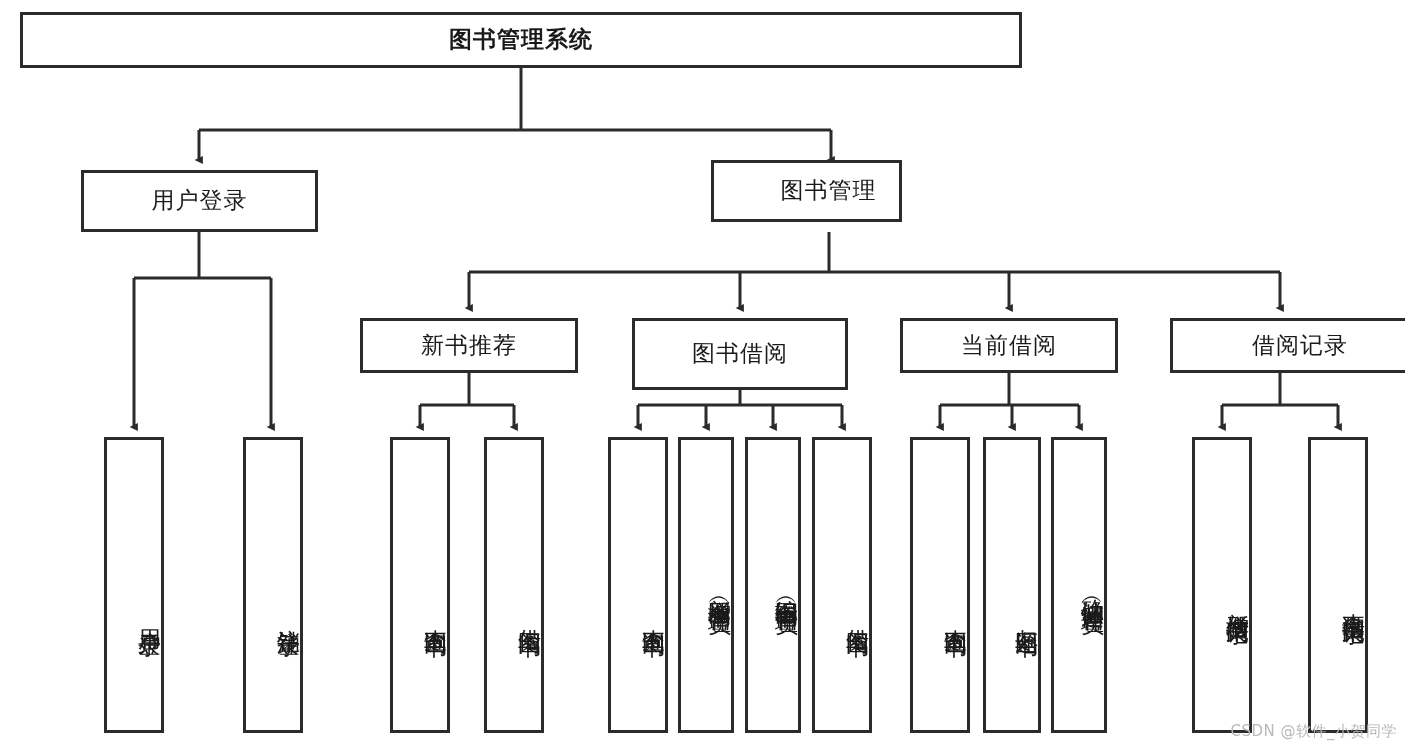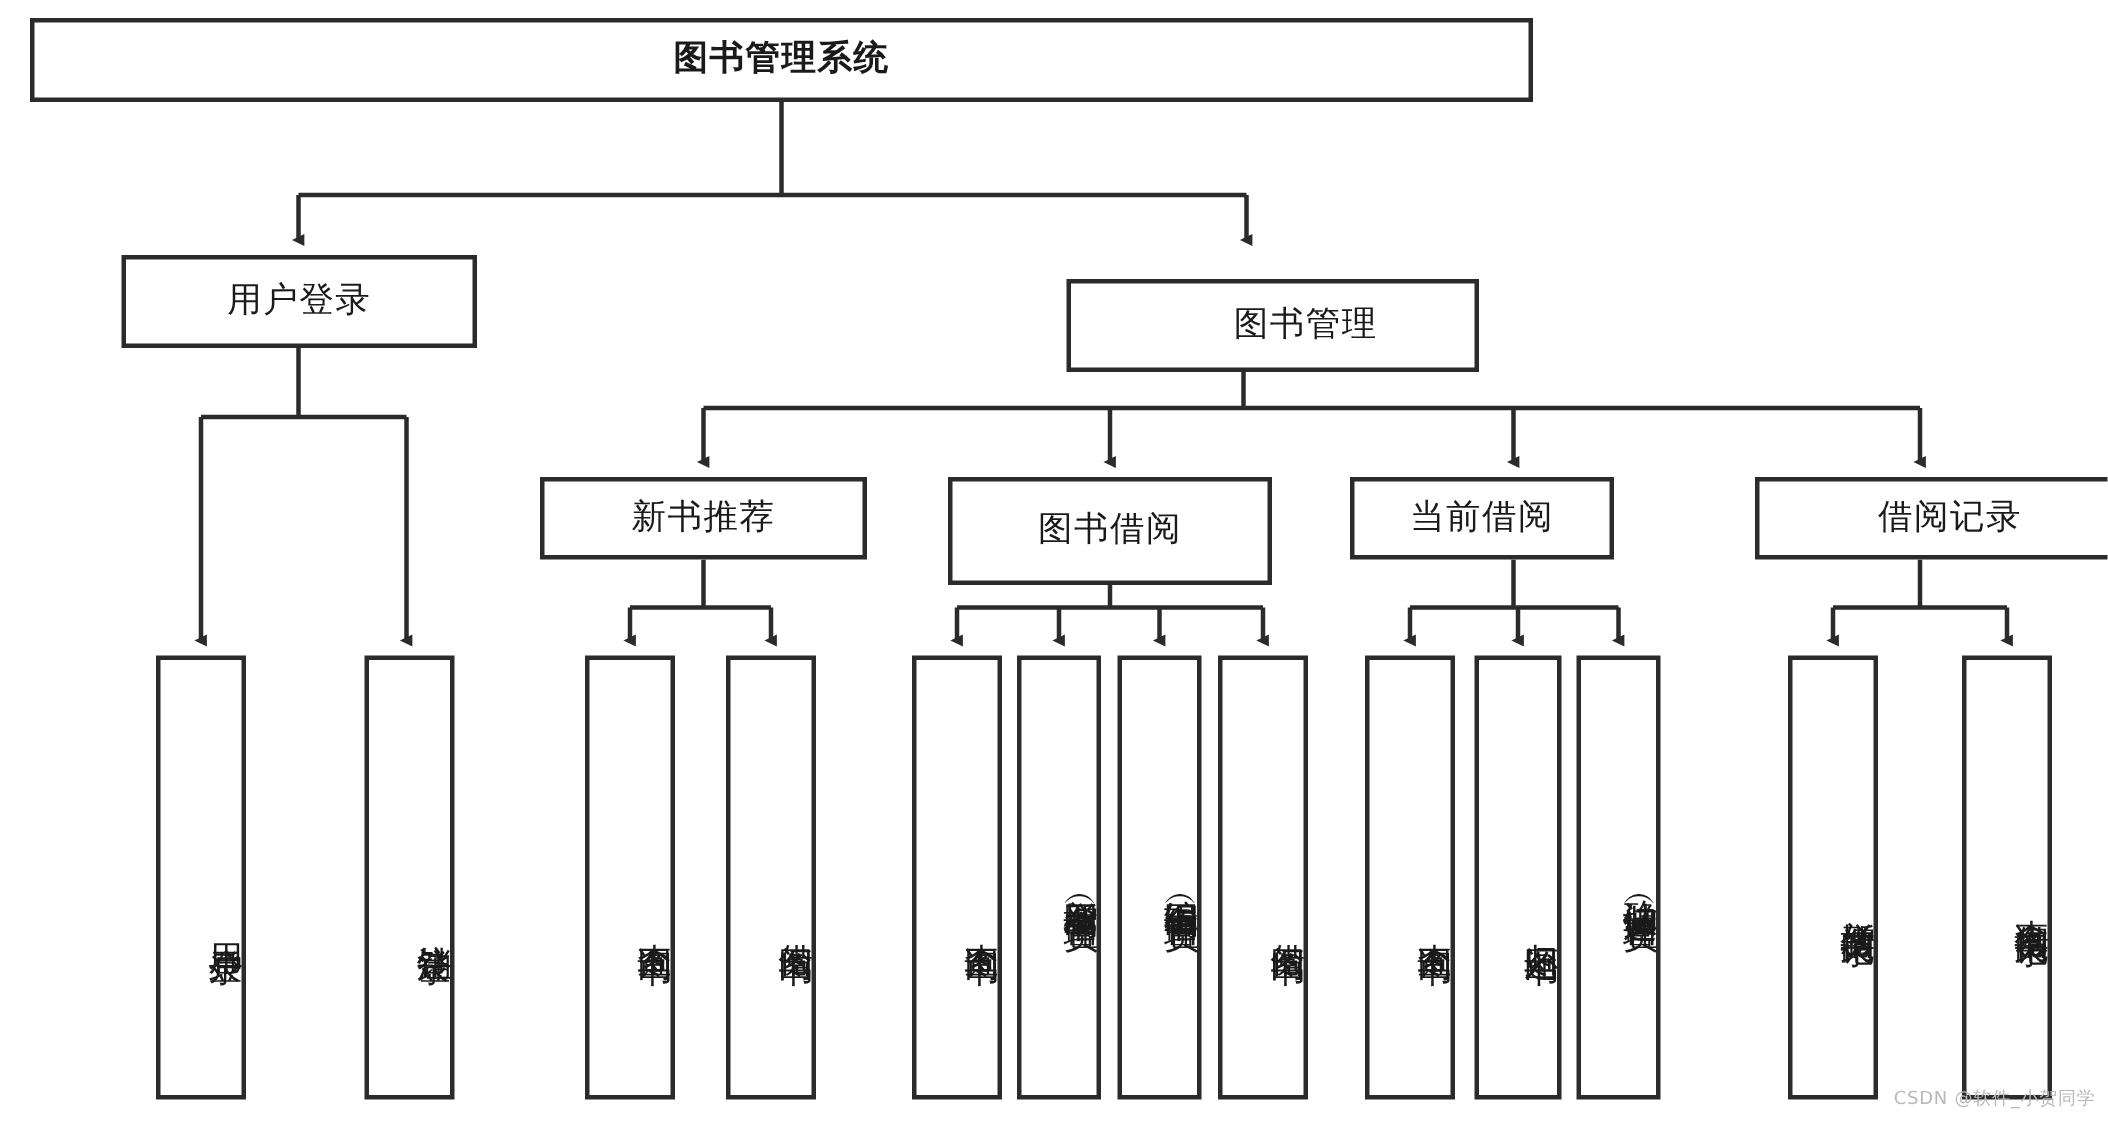--- a/index.html
+++ b/index.html
@@ -46,21 +46,21 @@
     writing-mode:vertical-rl;
     text-orientation:upright;
     white-space:pre;
     line-height:1;
   }
   .node .hlabel{white-space:nowrap;}
   #watermark{
     position:absolute;
     right:8px;
     bottom:6px;
-    font-size:12px;
+    font-size:15px;
     color:#b9b9b9;
     letter-spacing:0.5px;
     font-family:"DejaVu Sans","Liberation Sans",sans-serif;
     z-index:5;
     pointer-events:none;
   }
 </style>
 </head>
 <body>
 
@@ -117,31 +117,31 @@
     </g>
   </svg>
 
   <div class="node horiz" style="left:20px;top:12px;width:1002px;height:56px;font-weight:bold;">
     <span class="hlabel">图书管理系统</span>
   </div>
 
   <div class="node horiz" style="left:81px;top:170px;width:237px;height:62px;">
     <span class="hlabel">用户登录</span>
   </div>
-  <div class="node horiz" style="left:711px;top:186px;width:275px;height:62px;padding-left:44px;">
+  <div class="node horiz" style="left:711px;top:160px;width:191px;height:62px;padding-left:44px;">
     <span class="hlabel">图书管理</span>
   </div>
 
   <div class="node horiz" style="left:360px;top:318px;width:218px;height:55px;">
     <span class="hlabel">新书推荐</span>
   </div>
   <div class="node horiz" style="left:632px;top:318px;width:216px;height:72px;">
     <span class="hlabel">图书借阅</span>
   </div>
-  <div class="node horiz" style="left:900px;top:318px;width:176px;height:55px;">
+  <div class="node horiz" style="left:900px;top:318px;width:218px;height:55px;">
     <span class="hlabel">当前借阅</span>
   </div>
   <div class="node horiz" style="left:1170px;top:318px;width:260px;height:55px;">
     <span class="hlabel">借阅记录</span>
   </div>
 
   <div class="node vert" style="left:104px;top:437px;width:60px;height:296px;padding-top:60px;">
     <span class="vlabel">用户登录</span>
   </div>
   <div class="node vert" style="left:243px;top:437px;width:60px;height:296px;padding-top:60px;">

